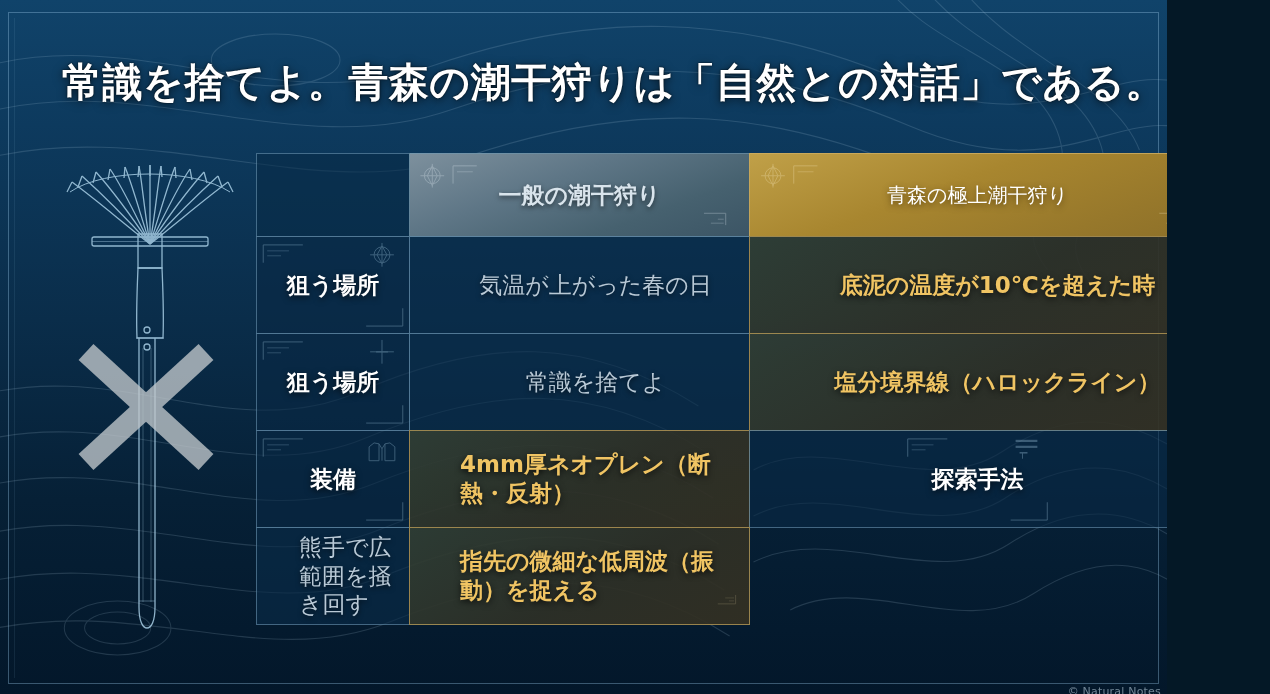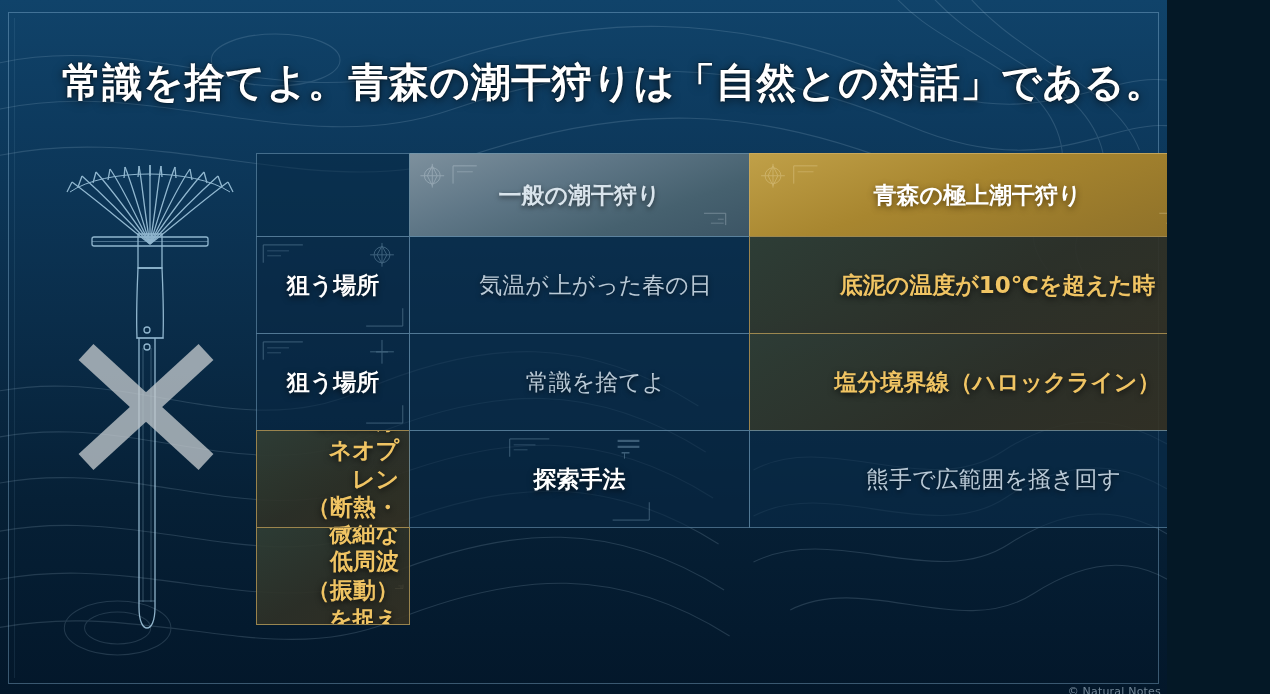--- a/index.html
+++ b/index.html
@@ -55,21 +55,21 @@
     grid-template-columns:153px 340px 456px;
     grid-template-rows:83px 97px 97px 97px 97px;
     box-sizing:border-box;
   }
   .cell{
     position:relative;overflow:hidden;
     display:flex;align-items:center;justify-content:center;
     box-sizing:border-box;
     border:1px solid rgba(150,195,225,.42);
     margin:-1px 0 0 -1px;
-    text-align:right;
+    text-align:left;
   }
 
   
   .deco{position:absolute;inset:0;pointer-events:none;opacity:.55;}
   .deco svg{width:100%;height:100%;display:block;}
 
   
   .c-corner{background:rgba(8,42,70,.55);}
 
   
@@ -81,21 +81,21 @@
   .c-gray{
     background:rgba(9,44,73,.62);
     color:#b9c9d6;font-size:23px;font-weight:normal;
     text-shadow:0 2px 5px rgba(0,0,0,.6);
     padding-left:32px;
   }
 
   
   .h-gold{
     background:linear-gradient(160deg,#c0a048 0%,#a8862f 42%,#97782b 78%,#8d7029 100%);
-    color:#ffffff;font-size:23px;font-weight:bold;
+    color:#ffffff;font-size:20px;font-weight:normal;
     text-shadow:0 2px 6px rgba(60,40,0,.75);
     border-color:rgba(214,182,105,.75);
   }
   .c-gold{
     background:linear-gradient(150deg,rgba(48,62,52,.92) 0%,rgba(46,48,38,.92) 55%,rgba(52,48,34,.92) 100%);
     color:#f0c463;font-size:23px;font-weight:bold;
     text-shadow:0 2px 6px rgba(0,0,0,.75);
     border-color:rgba(196,164,92,.72);
     padding-left:40px;
   }
@@ -293,20 +293,37 @@
       </div>
       <span class="celltxt">狙う場所</span>
     </div>
     <div class="cell c-gray">
       <span class="celltxt">常識を捨てよ</span>
     </div>
     <div class="cell c-gold">
       <span class="celltxt">塩分境界線（ハロックライン）</span>
     </div>
 
+    <div class="cell c-label">
+      <div class="deco">
+        <svg viewBox="0 0 153 97" xmlns="http://www.w3.org/2000/svg">
+          <g fill="none" stroke="#a9cfe6" stroke-width="1" opacity=".6">
+            <path d="M6 26 L6 8 L46 8"></path>
+              <path d="M10 14 L32 14" stroke-width=".7"></path>
+            <path d="M10 19 L24 19" stroke-width=".7"></path>
+            <path d="M147 72 L147 90 L110 90"></path>
+            <path d="M118 12 L113 16 L113 30 L123 30 L123 13 Z"></path>
+            <path d="M134 12 L139 16 L139 30 L129 30 L129 13 Z"></path>
+            <path d="M123 13 L126 18 L129 13"></path>
+            <path d="M126 18 L126 30"></path>
+          </g>
+        </svg>
+      </div>
+      <span class="celltxt">装備</span>
+    </div>
     <div class="cell c-gold">
       <span class="celltxt">4mm厚ネオプレン（断熱・反射）</span>
     </div>
 
     <div class="cell c-label">
       <div class="deco">
         <svg viewBox="0 0 153 97" xmlns="http://www.w3.org/2000/svg">
           <g fill="none" stroke="#a9cfe6" stroke-width="1" opacity=".6">
             <path d="M6 26 L6 8 L46 8"></path>
               <path d="M10 14 L32 14" stroke-width=".7"></path>

